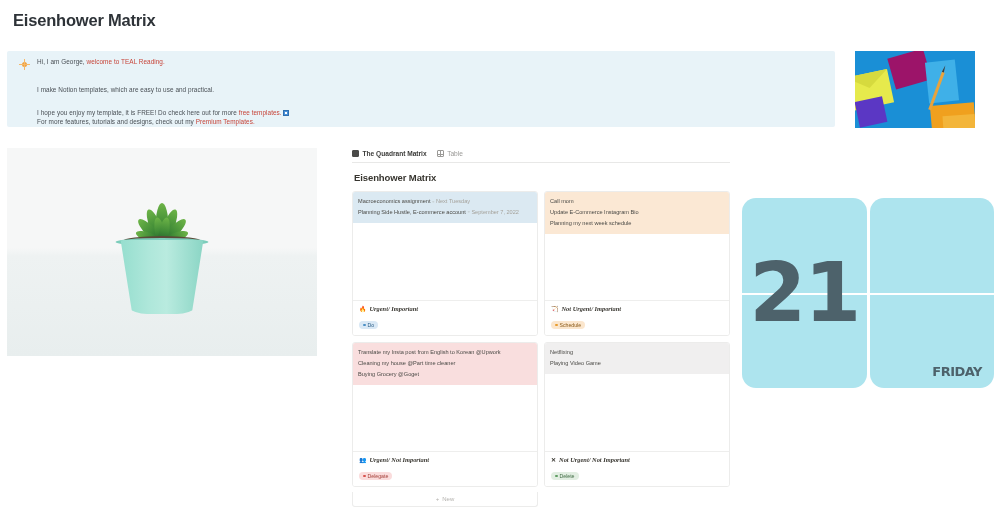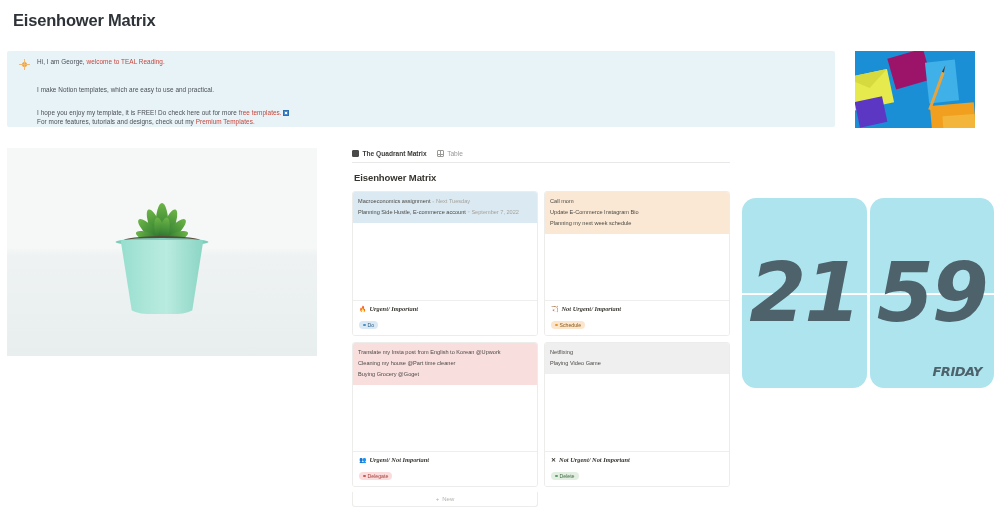--- a/index.html
+++ b/index.html
@@ -184,21 +184,21 @@
   .tag-del .dot{ background:#5f9e63; }
 
   .new-row { display: grid; grid-template-columns: 1fr 1fr; gap: 6px;
              margin-top: 5px; }
   .new-btn { border: 1px solid #ececeb; border-top: none; border-radius: 0 0 3px 3px;
              height: 15px; display: flex; align-items: center; justify-content: center;
              gap: 3px; font-size: 6px; color: #b4b2ae; cursor: pointer; }
 
   
   .clock { position: absolute; left: 742px; top: 198px;
-           width: 252px; height: 190px; display: flex; gap: 3px; font-style: italic; }
+           width: 252px; height: 190px; display: flex; gap: 3px; }
   .flip { flex: 1; background: #ade4ee; border-radius: 14px;
           position: relative; overflow: hidden;
           display: flex; align-items: center; justify-content: center; }
   .flip-split { position: absolute; left: 0; top: 50%; width: 100%;
                 height: 2px; background: #ffffff; }
   .flip-num { font-family: "DejaVu Sans", sans-serif; font-weight: 700;
               font-size: 82px; color: #4d626b; letter-spacing: -2px;
               line-height: 1; position: relative; z-index: 1; }
   .flip-day { position: absolute; right: 12px; bottom: 9px;
               font-family: "DejaVu Sans", sans-serif; font-weight: 700;
@@ -358,19 +358,18 @@
     </div>
 
   </div>
 
   <div class="clock">
     <div class="flip">
       <span class="flip-num">21</span>
       <div class="flip-split"></div>
     </div>
     <div class="flip">
-      <span class="flip-num">59</span>
       <div class="flip-split"></div>
       <span class="flip-day">FRIDAY</span>
     </div>
   </div>
 
 </div>
 
 </body></html>

